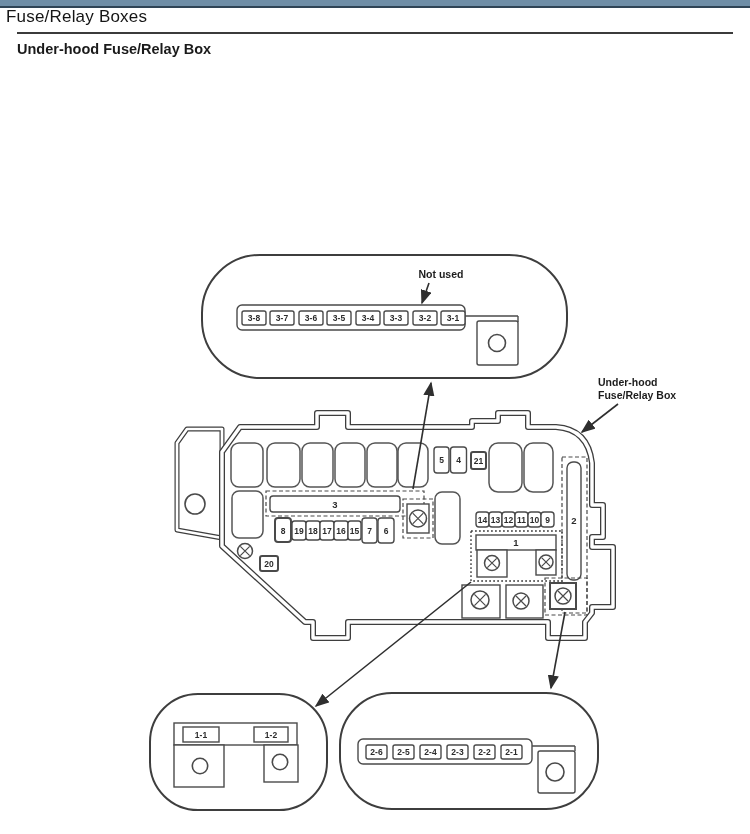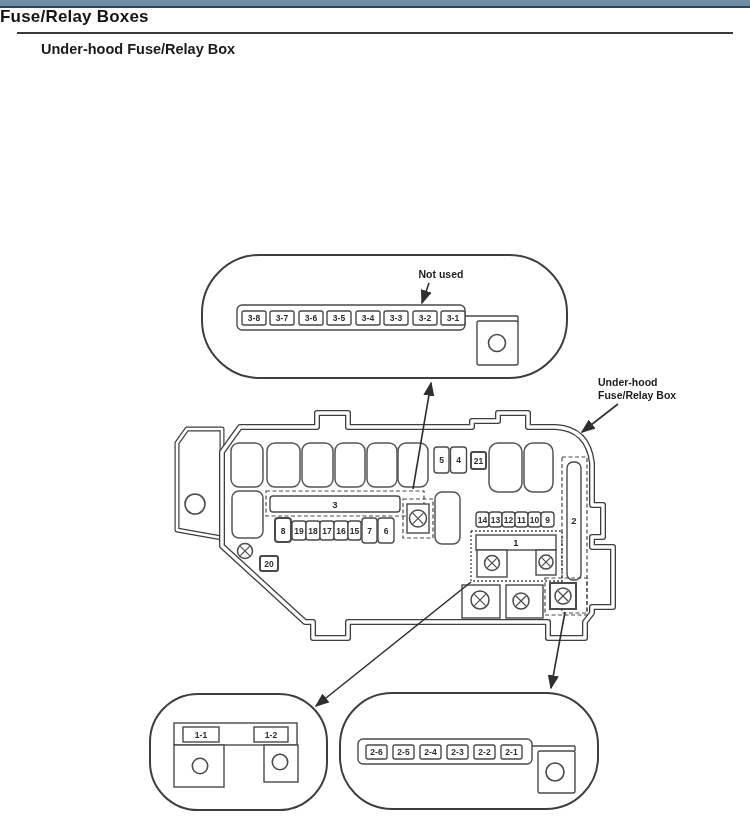--- a/index.html
+++ b/index.html
@@ -2,24 +2,24 @@
 <html><head>
 <meta charset="utf-8">
 <style>
   html,body{margin:0;padding:0;}
   body{
     width:750px;height:834px;position:relative;overflow:hidden;
     background:#ffffff;font-family:"Liberation Sans", sans-serif;
   }
   .topbar{position:absolute;top:0;left:0;width:750px;height:6px;
     background:#6f8ea7;border-bottom:2px solid #2f4456;}
-  .page-title{position:absolute;left:0;top:7px;font-size:17px;font-weight:bold;
+  .page-title{position:absolute;left:6px;top:7px;font-size:17px;font-weight:normal;
     color:#151515;letter-spacing:.2px;}
   .title-rule{position:absolute;left:17px;top:32px;width:716px;height:2px;background:#3b3b3b;}
-  .page-subtitle{position:absolute;left:17px;top:41px;font-size:14.5px;font-weight:bold;color:#1a1a1a;margin-left:24px;}
+  .page-subtitle{position:absolute;left:17px;top:41px;font-size:14.5px;font-weight:bold;color:#1a1a1a;}
   svg{position:absolute;top:0;left:0;}
   .oline{fill:#ffffff;stroke:#3e3e3e;stroke-width:6;stroke-linejoin:round;}
   .oline-in{fill:none;stroke:#ffffff;stroke-width:3.4;stroke-linejoin:round;}
   .earline{fill:#ffffff;stroke:#3e3e3e;stroke-width:5;stroke-linejoin:round;}
   .earline-in{fill:none;stroke:#ffffff;stroke-width:2.6;stroke-linejoin:round;}
   .oval{fill:#ffffff;stroke:#3e3e3e;stroke-width:2;}
   .box{fill:#ffffff;stroke:#4a4a4a;stroke-width:1.4;}
   .thick{stroke-width:2;}
   .relay{fill:#ffffff;stroke:#555555;stroke-width:1.5;}
   .dash{fill:none;stroke:#4a4a4a;stroke-width:1.2;stroke-dasharray:4 2.5;}

